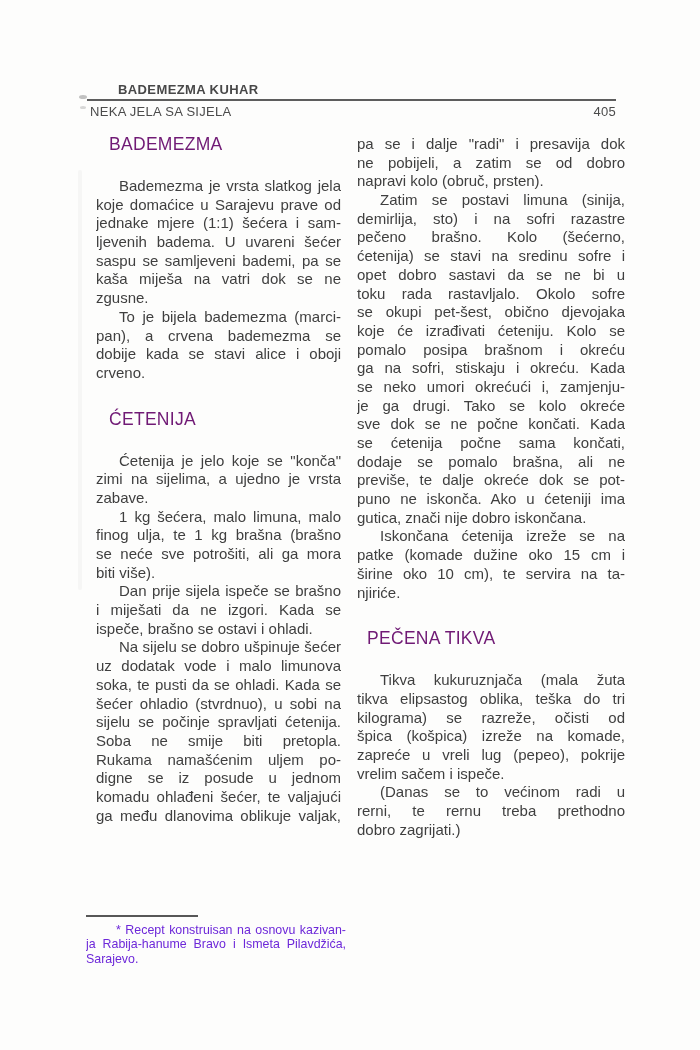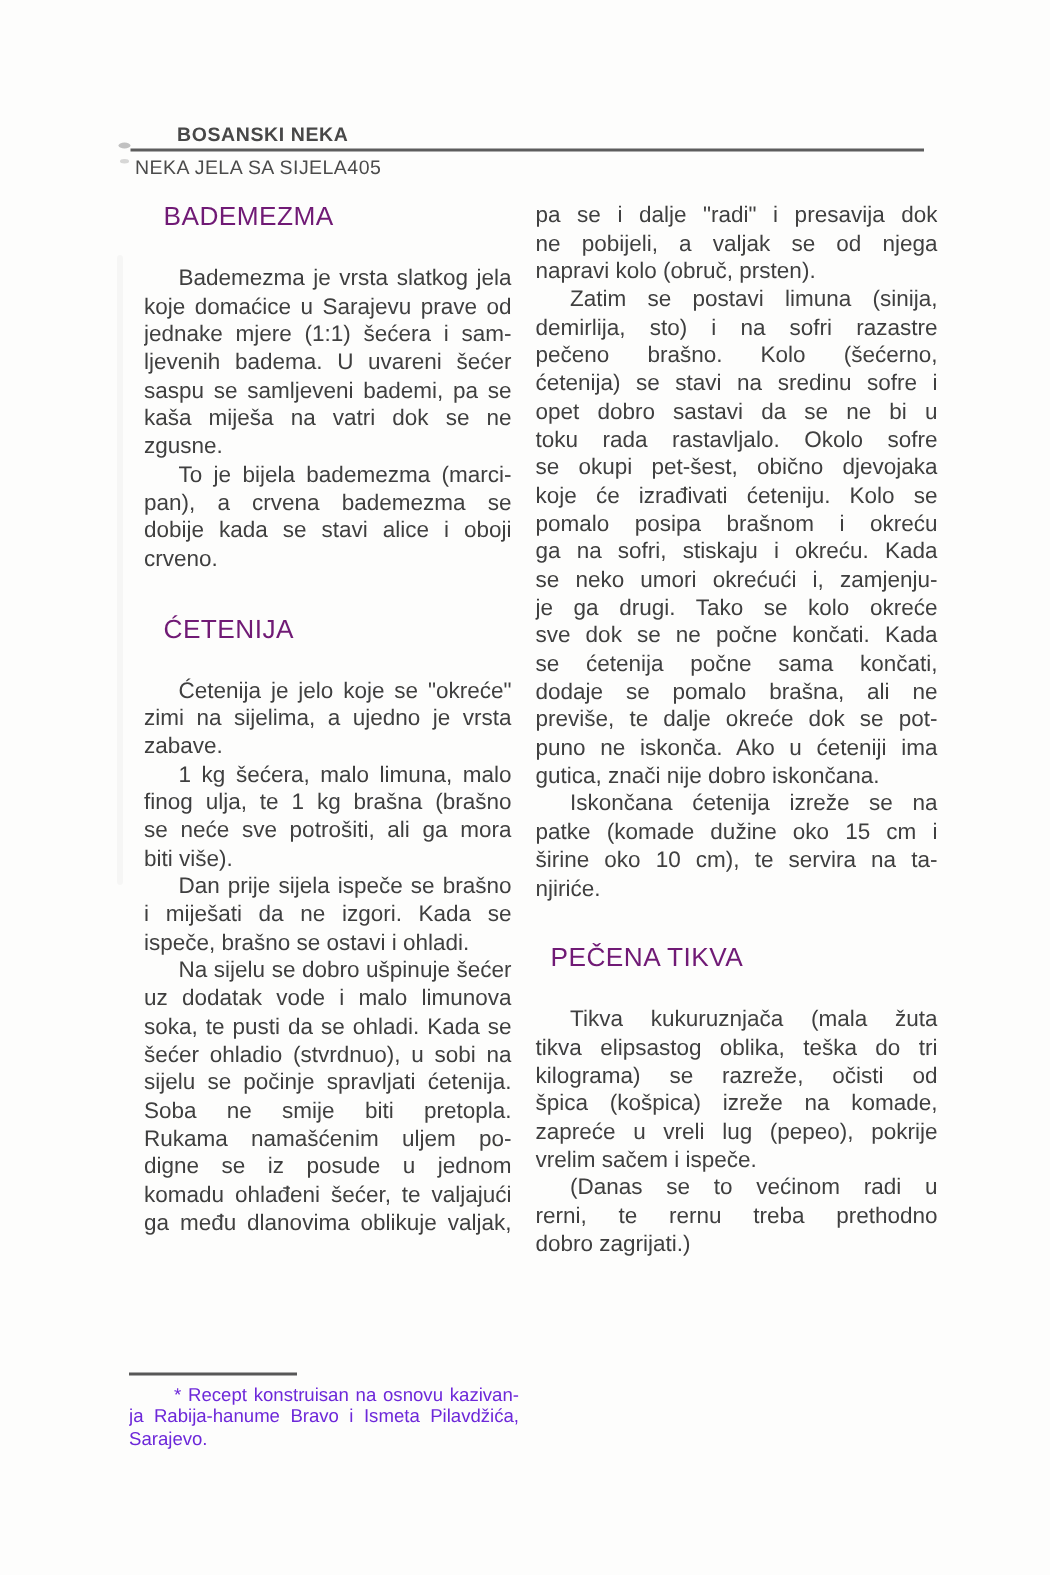--- a/index.html
+++ b/index.html
@@ -15,21 +15,21 @@
   }
 
   
   .header { position:absolute; left:87px; top:82px; width:529px; }
   .book-title {
     font-weight:bold; font-size:13px; letter-spacing:.4px;
     padding-left:31px; color:#484848;
   }
   .header-rule { border-bottom:2px solid #5d5d5d; margin-top:2px; }
   .header-row {
-    display:flex; justify-content:flex-start;
+    display:flex; justify-content:space-between;
     font-size:13px; letter-spacing:.3px; margin-top:3px;
     color:#4b4b4b; padding-left:3px;
   }
 
   
   .col { position:absolute; font-size:15px; line-height:18.7px; color:#3f3f3f; }
   .col.left  { left:96px;  top:134px; width:245px; }
   .col.right { left:357px; top:135px; width:268px; }
 
   .line { height:18.7px; overflow:hidden; }
@@ -61,21 +61,21 @@
     position:absolute; left:78px; top:170px; width:4px; height:420px;
     background:#999; opacity:.07; border-radius:2px;
   }
 </style>
 </head>
 <body>
 
 <div class="page">
 
   <div class="header">
-    <div class="book-title">BOSANSKI NEKA</div>
+    <div class="book-title">BADEMEZMA KUHAR</div>
     <div class="header-rule"></div>
     <div class="header-row">
       <span>NEKA JELA SA SIJELA</span>
       <span>405</span>
     </div>
   </div>
 
   <div class="col left" id="left-col">
       <div class="heading first">BADEMEZMA</div>
       <div class="line j ind">Bademezma je vrsta slatkog jela</div>
@@ -83,21 +83,21 @@
       <div class="line j">jednake mjere (1:1) šećera i sam-</div>
       <div class="line j">ljevenih badema. U uvareni šećer</div>
       <div class="line j">saspu se samljeveni bademi, pa se</div>
       <div class="line j">kaša miješa na vatri dok se ne</div>
       <div class="line">zgusne.</div>
       <div class="line j ind">To je bijela bademezma (marci-</div>
       <div class="line j">pan), a crvena bademezma se</div>
       <div class="line j">dobije kada se stavi alice i oboji</div>
       <div class="line">crveno.</div>
       <div class="heading">ĆETENIJA</div>
-      <div class="line j ind">Ćetenija je jelo koje se "okreće"</div>
+      <div class="line j ind">Ćetenija je jelo koje se "konča"</div>
       <div class="line j">zimi na sijelima, a ujedno je vrsta</div>
       <div class="line">zabave.</div>
       <div class="line j ind">1 kg šećera, malo limuna, malo</div>
       <div class="line j">finog ulja, te 1 kg brašna (brašno</div>
       <div class="line j">se neće sve potrošiti, ali ga mora</div>
       <div class="line">biti više).</div>
       <div class="line j ind">Dan prije sijela ispeče se brašno</div>
       <div class="line j">i miješati da ne izgori. Kada se</div>
       <div class="line">ispeče, brašno se ostavi i ohladi.</div>
       <div class="line j ind">Na sijelu se dobro ušpinuje šećer</div>
@@ -107,21 +107,21 @@
       <div class="line j">sijelu se počinje spravljati ćetenija.</div>
       <div class="line j">Soba ne smije biti pretopla.</div>
       <div class="line j">Rukama namašćenim uljem po-</div>
       <div class="line j">digne se iz posude u jednom</div>
       <div class="line j">komadu ohlađeni šećer, te valjajući</div>
       <div class="line j">ga među dlanovima oblikuje valjak,</div>
     </div>
 
   <div class="col right" id="right-col">
       <div class="line j">pa se i dalje "radi" i presavija dok</div>
-      <div class="line j">ne pobijeli, a valjak se od njega</div>
+      <div class="line j">ne pobijeli, a zatim se od dobro</div>
       <div class="line">napravi kolo (obruč, prsten).</div>
       <div class="line j ind">Zatim se postavi limuna (sinija,</div>
       <div class="line j">demirlija, sto) i na sofri razastre</div>
       <div class="line j">pečeno brašno. Kolo (šećerno,</div>
       <div class="line j">ćetenija) se stavi na sredinu sofre i</div>
       <div class="line j">opet dobro sastavi da se ne bi u</div>
       <div class="line j">toku rada rastavljalo. Okolo sofre</div>
       <div class="line j">se okupi pet-šest, obično djevojaka</div>
       <div class="line j">koje će izrađivati ćeteniju. Kolo se</div>
       <div class="line j">pomalo posipa brašnom i okreću</div>

